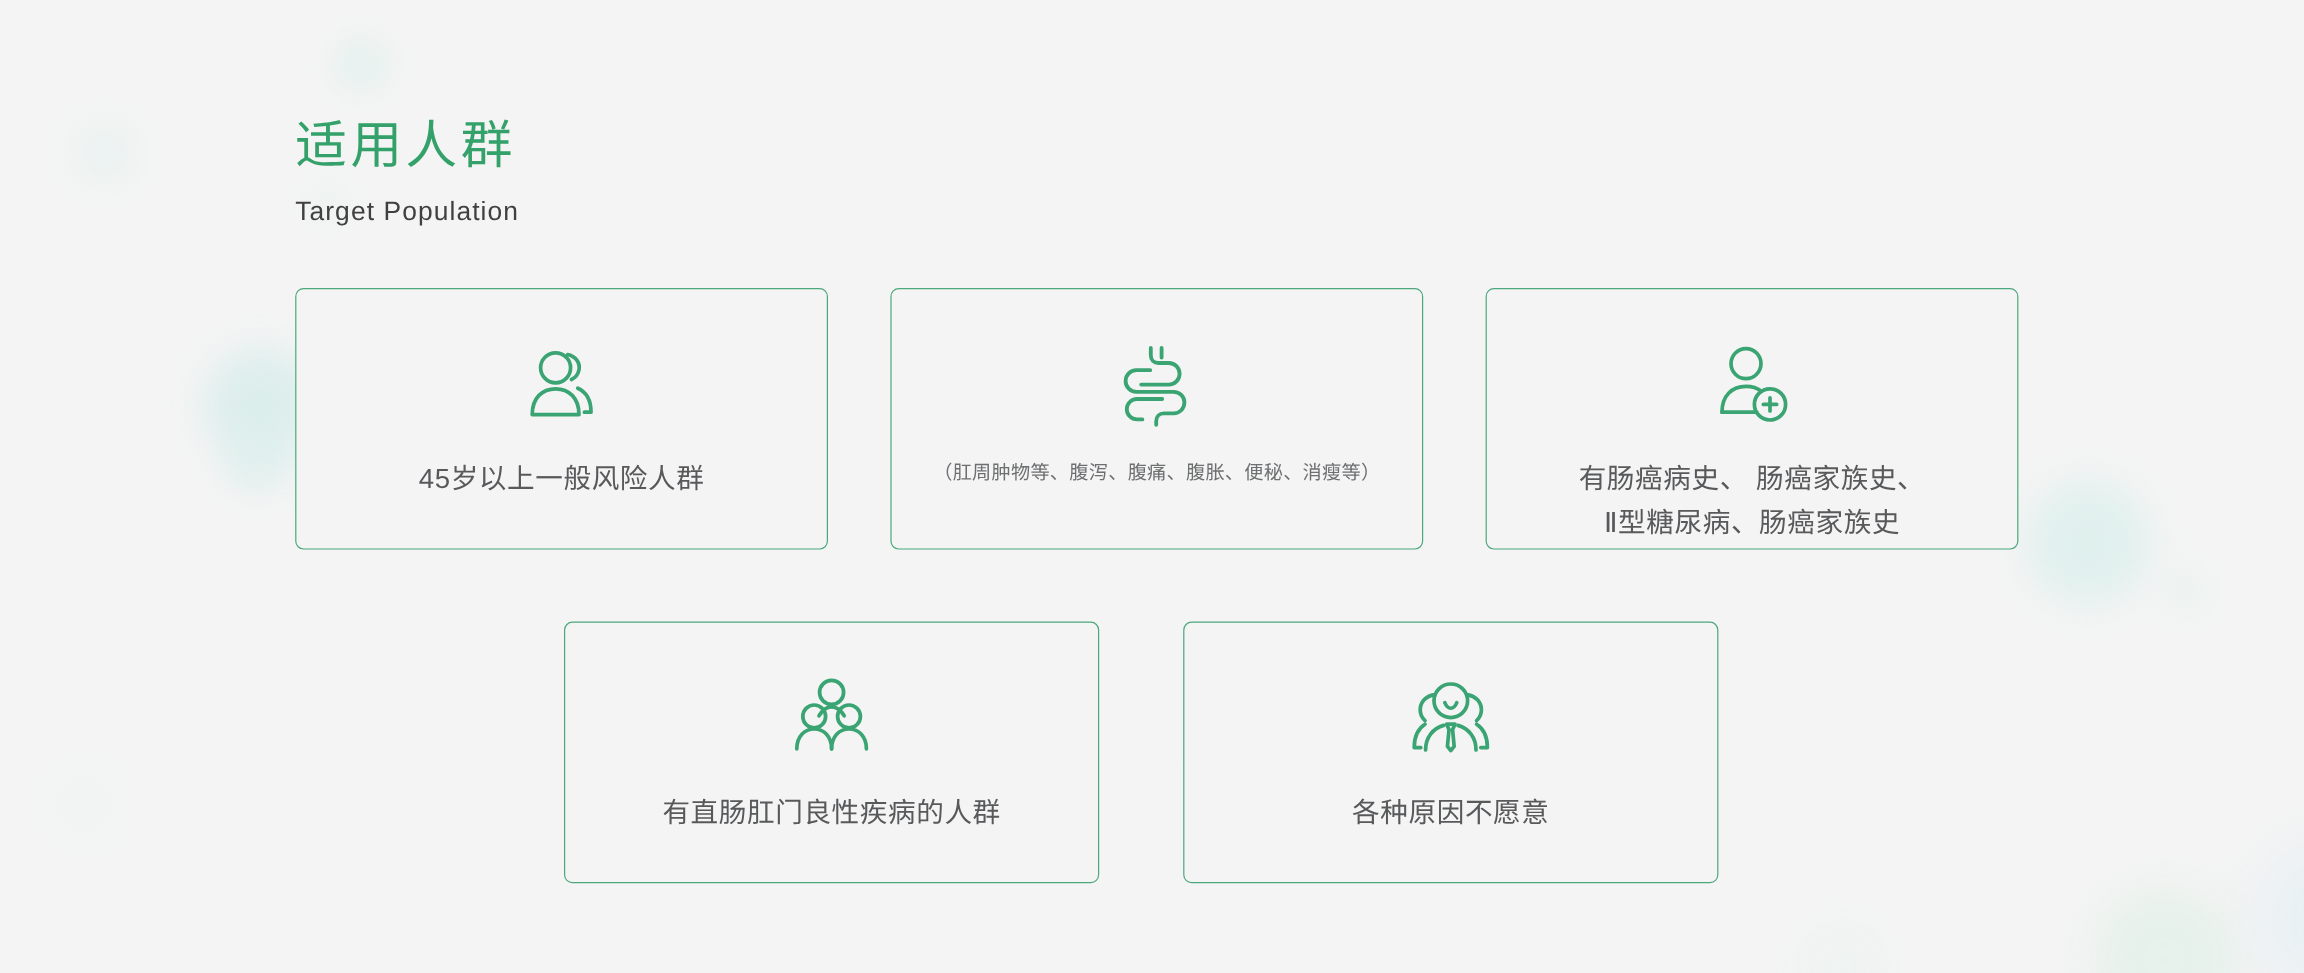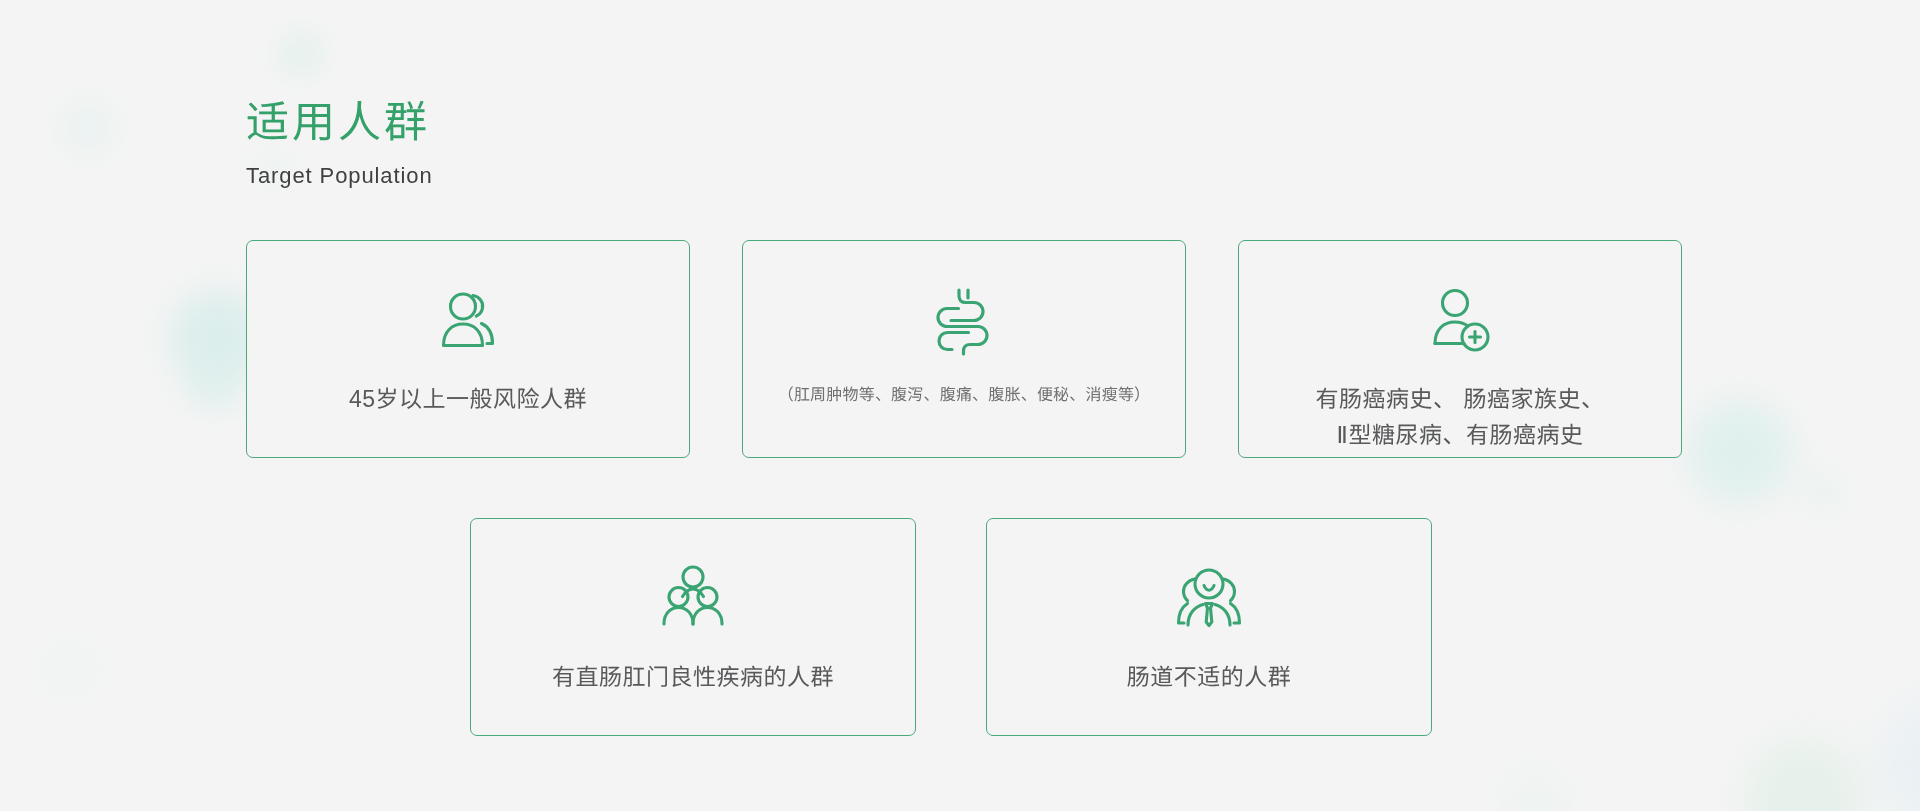--- a/index.html
+++ b/index.html
@@ -177,21 +177,21 @@
         <circle cx="31" cy="19" r="12.5"></circle>
         <path d="M11 59.5 C11 45.5 19.5 38 31 38 C36 38 40.4 39.4 43.8 42"></path>
         <path d="M11 59.5 L40 59.5"></path>
         <circle cx="51" cy="53" r="13"></circle>
         <path d="M51 47.5 L51 58.5"></path>
         <path d="M45.5 53 L56.5 53"></path>
       </svg>
     </div>
     <div class="card-body">
       <div class="card-title">有肠癌病史、 肠癌家族史、</div>
-      <div class="card-title">Ⅱ型糖尿病、有肠癌病史</div>
+      <div class="card-title">Ⅱ型糖尿病、肠癌家族史</div>
     </div>
   </div>
 
   <div class="card" id="card-4">
     <div class="card-icon">
       <svg width="72" height="74" viewBox="0 0 72 74" fill="none" stroke="#3aa473" stroke-width="3.1" stroke-linecap="round" stroke-linejoin="round">
         <circle cx="36" cy="15" r="10"></circle>
         <path d="M25.5 34.5 C28.4 29.6 31.9 27 36 27 C40.1 27 43.6 29.6 46.5 34.5"></path>
         <circle cx="21.5" cy="35" r="9.5"></circle>
         <circle cx="50.5" cy="35" r="9.5"></circle>
@@ -212,17 +212,17 @@
         <path d="M23.5 17 C17 18.2 12.5 23.4 12.5 29.5 C12.5 33.1 14 36.3 16.5 38.6"></path>
         <path d="M52.5 17 C59 18.2 63.5 23.4 63.5 29.5 C63.5 33.1 62 36.3 59.5 38.6"></path>
         <path d="M17 63 C17 52 23.5 45 32 42.5"></path>
         <path d="M59 63 C59 52 52.5 45 44 42.5"></path>
         <path d="M16.5 41.5 C11 45 7.5 52 7.5 61 L13 61"></path>
         <path d="M59.5 41.5 C65 45 68.5 52 68.5 61 L63 61"></path>
         <path d="M34.5 41.5 L41.5 41.5 L39.5 46 L40.8 60 L38 63.5 L35.2 60 L36.5 46 Z"></path>
       </svg>
     </div>
     <div class="card-body">
-      <div class="card-title">肠道不适的人群</div>
+      <div class="card-title">各种原因不愿意</div>
     </div>
   </div>
 
 </div>
 
 </body></html>

